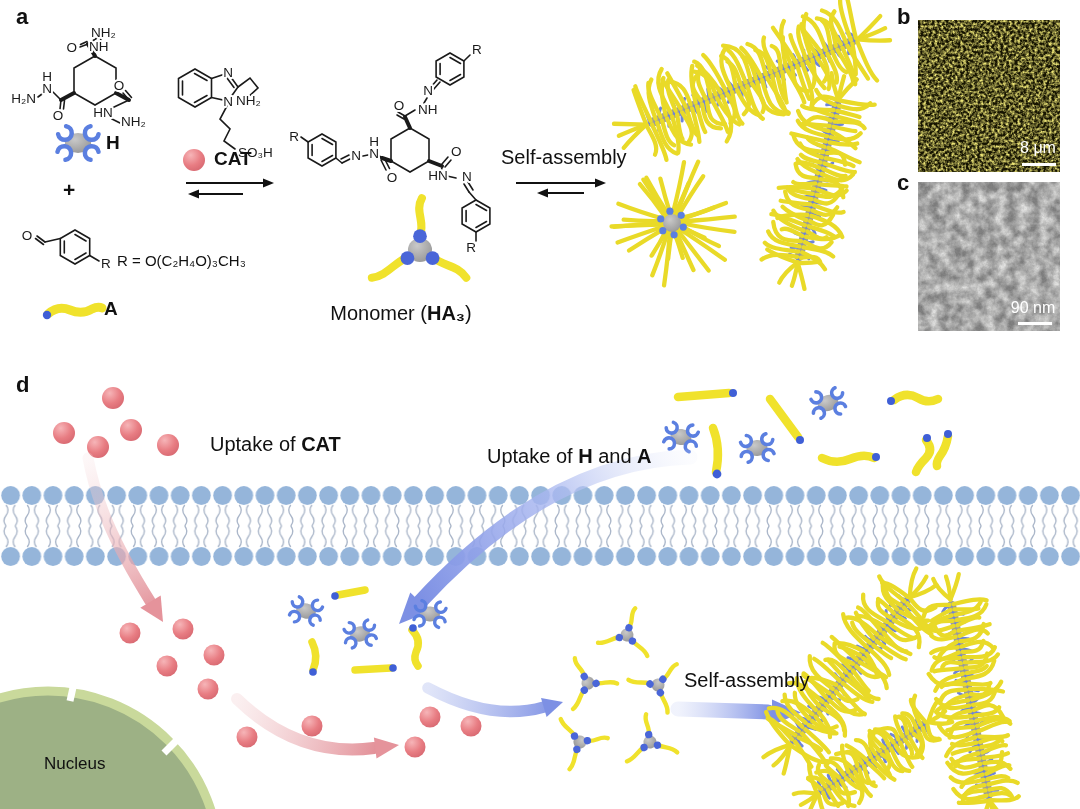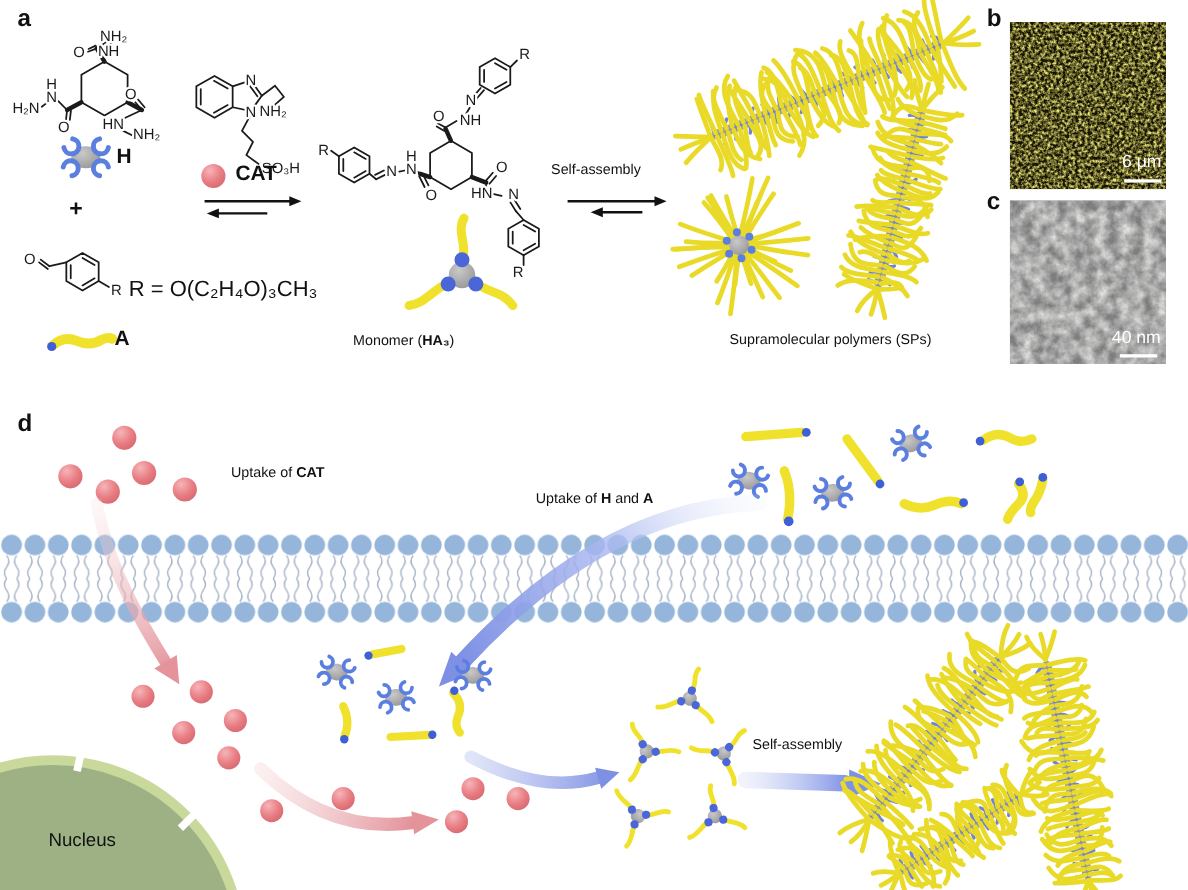--- a/index.html
+++ b/index.html
@@ -1,21 +1,21 @@
 <!DOCTYPE html>
 <html><head>
 <meta charset="utf-8">
 <style>
   html,body{margin:0;padding:0;background:#fff;}
   #stage{position:relative;width:1080px;height:809px;background:#fff;overflow:hidden;
          font-family:"Liberation Sans","DejaVu Sans",sans-serif;color:#111;}
   .abs{position:absolute;}
   .plabel{position:absolute;font-weight:bold;font-size:22px;color:#111;}
   .blabel{position:absolute;font-weight:bold;font-size:19px;color:#111;}
-  .cap{position:absolute;font-size:13px;color:#111;white-space:nowrap;}
+  .cap{position:absolute;font-size:20px;color:#111;white-space:nowrap;}
   .scale{position:absolute;color:#fff;font-size:16px;text-align:center;white-space:nowrap;}
   .sbar{position:absolute;background:#fff;height:3px;}
   svg{display:block;}
   .atom{font-family:"Liberation Sans","DejaVu Sans",sans-serif;font-size:13.5px;fill:#1a1a1a;
         paint-order:stroke;stroke:#ffffff;stroke-width:4px;stroke-linejoin:round;}
   .bond{stroke:#1a1a1a;stroke-width:1.6;fill:none;stroke-linecap:round;}
   .wedge{stroke:#1a1a1a;stroke-width:4;fill:none;stroke-linecap:round;}
   .eq{stroke:#111;stroke-width:2.2;}
 </style>
 </head>
@@ -435,56 +435,55 @@
           <path d="M 902,181 q 13.5,6.1135615466409945 24,13" fill="none" stroke="#e9da28" stroke-width="4.3" stroke-linecap="round"></path>
         </g>
       </g>
   </svg>
 
   <div class="plabel" style="left:16px;top:4px">a</div>
   <div class="blabel" style="left:106px;top:132px">H</div>
   <div class="blabel" style="left:63px;top:178px;font-size:21px">+</div>
   <div class="blabel" style="left:214px;top:148px">CAT</div>
   <div class="blabel" style="left:104px;top:298px">A</div>
-  <div class="cap" style="left:117px;top:252px;font-size:20px">R = O(C₂H₄O)₃CH₃</div>
+  <div class="cap" style="left:117px;top:252px;font-size:15px">R = O(C₂H₄O)₃CH₃</div>
   <div class="cap" style="left:501px;top:146px">Self-assembly</div>
-  <div class="cap" style="left:321px;top:302px;width:160px;text-align:left"><span>Monomer (</span><b>HA₃</b><span>)</span></div>
-  <div class="cap" style="left:610px;top:301px;width:290px;text-align:center">Supramolecular polymers (SPs)</div>
+  <div class="cap" style="left:321px;top:302px;width:160px;text-align:center"><span>Monomer (</span><b>HA₃</b><span>)</span></div>
 
   <div class="plabel" style="left:897px;top:4px">b</div>
   <svg class="abs" style="left:918px;top:20px" width="142" height="152" viewBox="0 0 142 152">
     <defs>
       <filter id="noiseB" x="0" y="0" width="100%" height="100%">
         <feTurbulence type="fractalNoise" baseFrequency="0.35" numOctaves="3" seed="11"></feTurbulence>
         <feColorMatrix type="matrix" values="0 0 0 0 0.84  0 0 0 0 0.78  0 0 0 0 0.18  0 0 0 2.2 -0.75"></feColorMatrix>
       </filter>
     </defs>
     <rect width="142" height="152" fill="#161401"></rect>
     <rect width="142" height="152" filter="url(#noiseB)"></rect>
   </svg>
-  <div class="scale" style="left:1012px;top:139px;width:52px">6 μm</div>
+  <div class="scale" style="left:1012px;top:139px;width:52px">8 μm</div>
   <div class="sbar" style="left:1022px;top:163px;width:34px"></div>
 
   <div class="plabel" style="left:897px;top:170px">c</div>
   <svg class="abs" style="left:918px;top:182px" width="142" height="149" viewBox="0 0 142 149">
     <defs>
       <filter id="noiseC" x="0" y="0" width="100%" height="100%">
         <feTurbulence type="fractalNoise" baseFrequency="0.09" numOctaves="5" seed="4"></feTurbulence>
         <feColorMatrix type="matrix" values="0 0 0 0 0.76  0 0 0 0 0.76  0 0 0 0 0.75  0 0 0 1.7 -0.4"></feColorMatrix>
       </filter>
       <filter id="grainC" x="0" y="0" width="100%" height="100%">
         <feTurbulence type="fractalNoise" baseFrequency="0.6" numOctaves="2" seed="8"></feTurbulence>
         <feColorMatrix type="matrix" values="0 0 0 0 0.35  0 0 0 0 0.35  0 0 0 0 0.35  0 0 0 1.2 -0.45"></feColorMatrix>
       </filter>
     </defs>
     <rect width="142" height="149" fill="#7c7c7c"></rect>
     <rect width="142" height="149" filter="url(#noiseC)"></rect>
     <rect width="142" height="149" filter="url(#grainC)" opacity="0.45"></rect>
   </svg>
-  <div class="scale" style="left:1002px;top:299px;width:62px">40 nm</div>
+  <div class="scale" style="left:1002px;top:299px;width:62px">90 nm</div>
   <div class="sbar" style="left:1018px;top:322px;width:34px"></div>
 
   <svg class="abs" style="left:0;top:360px" width="1080" height="449" viewBox="0 0 1080 449" xmlns="http://www.w3.org/2000/svg" xmlns:xlink="http://www.w3.org/1999/xlink">
     <defs>
       <pattern id="memb" x="0" y="126" width="21.2" height="80" patternUnits="userSpaceOnUse">
         <g stroke="#a9b5c8" stroke-width="1.3" fill="none">
           <path d="M6,19 q4,5 0,10.5 q-4,5 0,10.5"></path>
           <path d="M15.2,19 q-4,5 0,10.5 q4,5 0,10.5"></path>
           <path d="M6,61 q4,-5 0,-10.5 q-4,-5 0,-10.5"></path>
           <path d="M15.2,61 q-4,-5 0,-10.5 q4,-5 0,-10.5"></path>
@@ -922,18 +921,18 @@
           <path d="M 807,398 q -11.25,1.203345509202336 -20,0" fill="none" stroke="#e9da28" stroke-width="4.3" stroke-linecap="round"></path>
           <path d="M 807,398 q -11.25,6.262889528916276 -20,13" fill="none" stroke="#e9da28" stroke-width="4.3" stroke-linecap="round"></path>
           <path d="M 939,398 q 11.25,-10.303085466002813 20,-13" fill="none" stroke="#e9da28" stroke-width="4.3" stroke-linecap="round"></path>
           <path d="M 939,398 q 11.25,1.4491890029021306 20,0" fill="none" stroke="#e9da28" stroke-width="4.3" stroke-linecap="round"></path>
           <path d="M 939,398 q 11.25,11.313516234957206 20,13" fill="none" stroke="#e9da28" stroke-width="4.3" stroke-linecap="round"></path>
         </g>
       </g>
   </svg>
 
   <div class="plabel" style="left:16px;top:372px">d</div>
-  <div class="cap" style="left:210px;top:422px"><span>Uptake of </span><b>CAT</b></div>
+  <div class="cap" style="left:210px;top:433px"><span>Uptake of </span><b>CAT</b></div>
   <div class="cap" style="left:487px;top:445px"><span>Uptake of </span><b>H</b><span> and </span><b>A</b></div>
   <div class="cap" style="left:684px;top:669px">Self-assembly</div>
   <div class="cap" style="left:44px;top:754px;font-size:17px">Nucleus</div>
 
 </div>
 
 </body></html>

